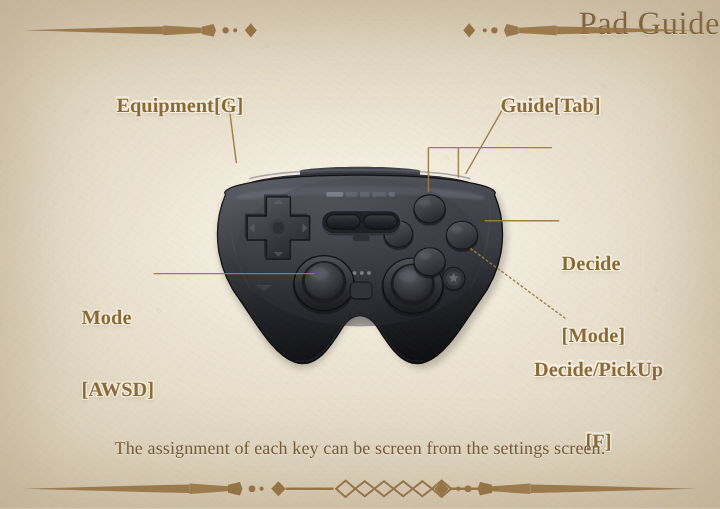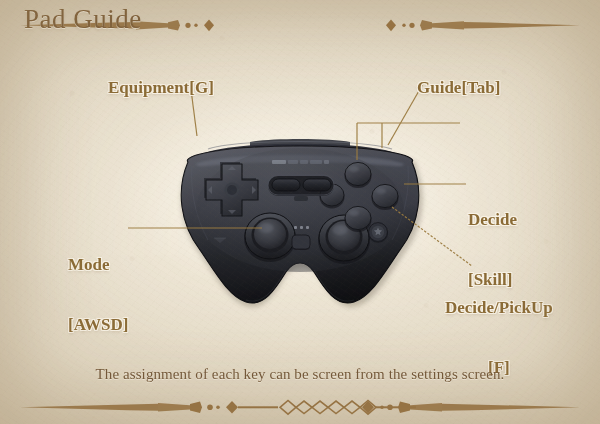--- a/index.html
+++ b/index.html
@@ -29,21 +29,21 @@
       repeating-linear-gradient(32deg, rgba(150,128,94,.045) 0 1px, transparent 1px 5px),
       repeating-linear-gradient(-50deg, rgba(150,128,94,.035) 0 1px, transparent 1px 7px);
   }
   #vignette{
     position:absolute;inset:0;pointer-events:none;
     box-shadow:inset 0 0 70px 18px rgba(150,126,88,.30), inset 0 0 160px 40px rgba(168,146,110,.16);
   }
 
   
   .title{
-    position:absolute;left:0;right:0;top:4px;text-align:left;
+    position:absolute;left:0;right:0;top:4px;text-align:right;
     font-size:27px;letter-spacing:.5px;color:#7a5a33;
     font-family:"Liberation Serif", serif;
     text-shadow:0 1px 0 rgba(255,252,242,.75), 0 2px 3px rgba(120,92,54,.18);
     padding-left:24px;
   }
   .orn-title{position:absolute;top:14px;height:22px;}
   .orn-title svg{display:block;}
   #orn-title-left{left:18px;}
   #orn-title-right{right:18px;}
 
@@ -60,21 +60,21 @@
   
   .lbl{
     position:absolute;color:#8a6a34;font-weight:bold;
     font-family:"Liberation Serif", serif;
     font-size:17px;line-height:20px;white-space:pre;
     text-shadow:
       -1px 0 0 #fbf6ea, 1px 0 0 #fbf6ea, 0 -1px 0 #fbf6ea, 0 1px 0 #fbf6ea,
       -1px -1px 0 #fbf6ea, 1px -1px 0 #fbf6ea, -1px 1px 0 #fbf6ea, 1px 1px 0 #fbf6ea,
       0 2px 3px rgba(120,92,54,.25);
   }
-  #lbl-equipment{left:91px;top:58px;text-align:center;}
+  #lbl-equipment{left:80px;top:58px;text-align:center;}
   #lbl-item{left:400px;top:58px;}
   #lbl-skill{left:462px;top:112px;}
   #lbl-dodge{left:468px;top:170px;text-align:left;}
   #lbl-decide{left:445px;top:258px;text-align:center;}
   #lbl-mode{left:68px;top:215px;text-align:left;}
 
   
   #leaders{position:absolute;left:0;top:0;width:600px;height:424px;pointer-events:none;}
 
   
@@ -307,21 +307,21 @@
     <span>Equipment[G]</span>
   </div>
 
   <div class="lbl" id="lbl-item">
     <span>Guide[Tab]</span>
   </div>
 
 
   <div class="lbl" id="lbl-dodge">
     <div>Decide</div>
-    <div>[Skill]</div>
+    <div>[Mode]</div>
   </div>
 
   <div class="lbl" id="lbl-decide">
     <div>Decide/PickUp</div>
     <div>[F]</div>
   </div>
 
   <div class="lbl" id="lbl-mode">
     <div>Mode</div>
     <div>[AWSD]</div>

